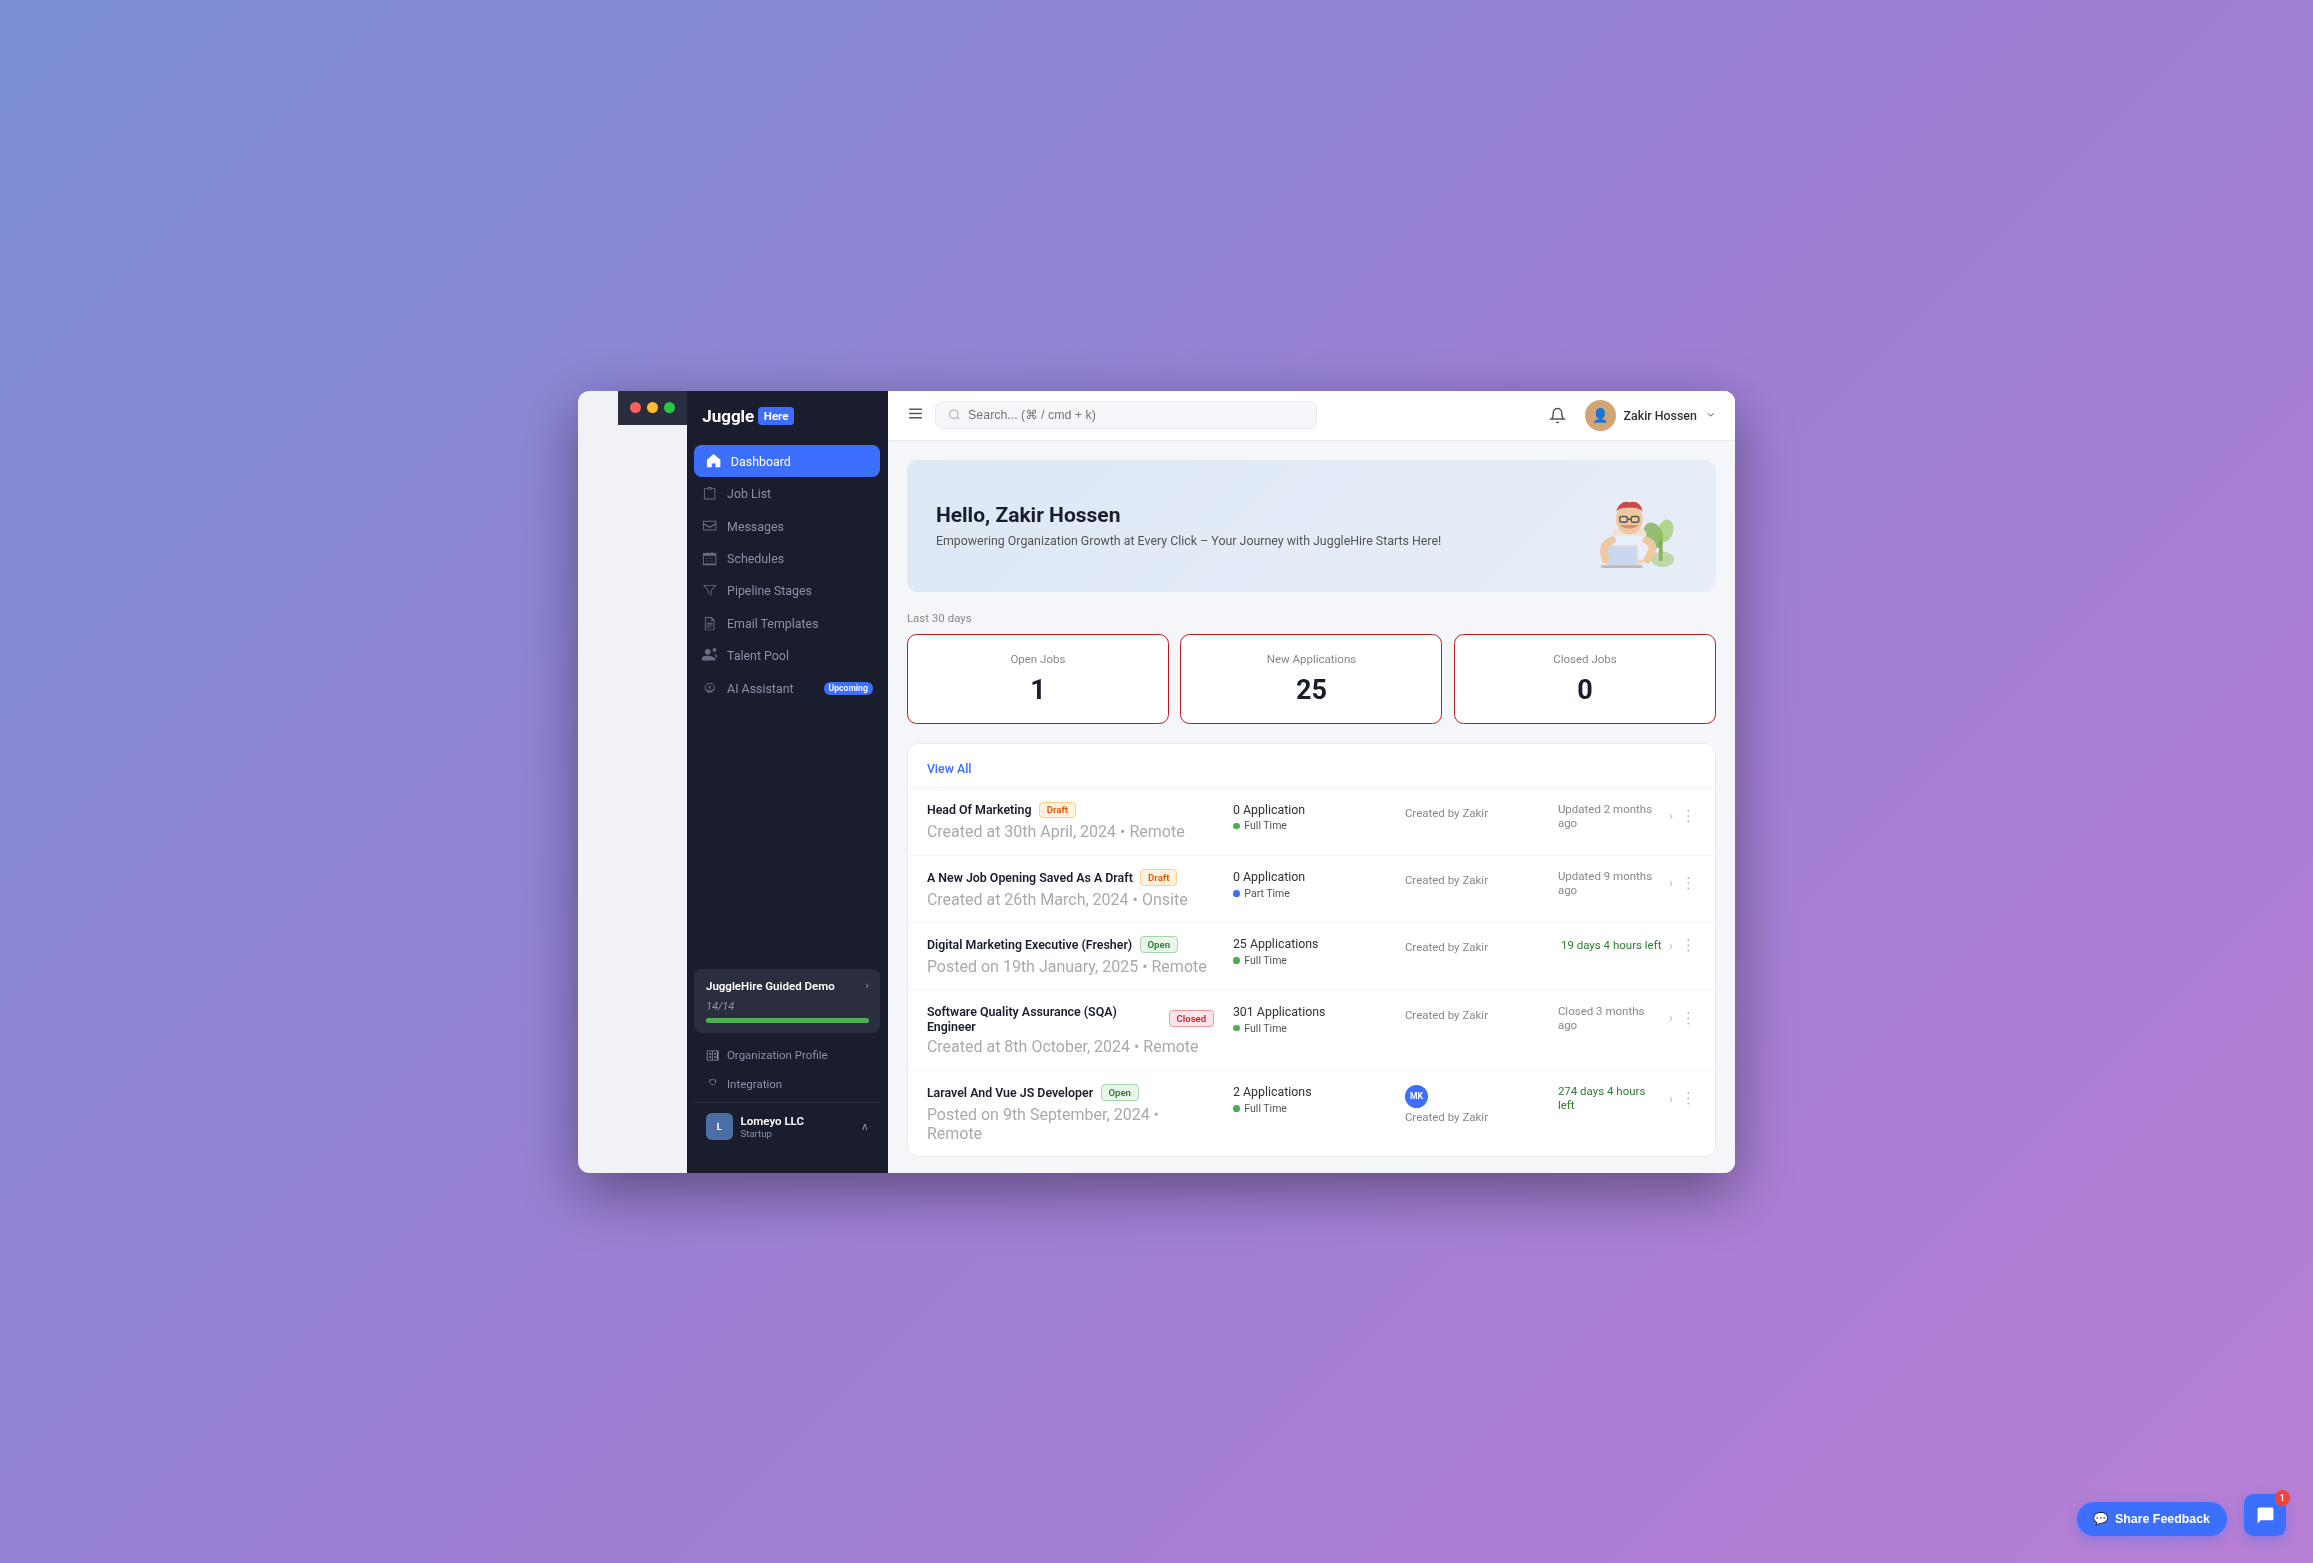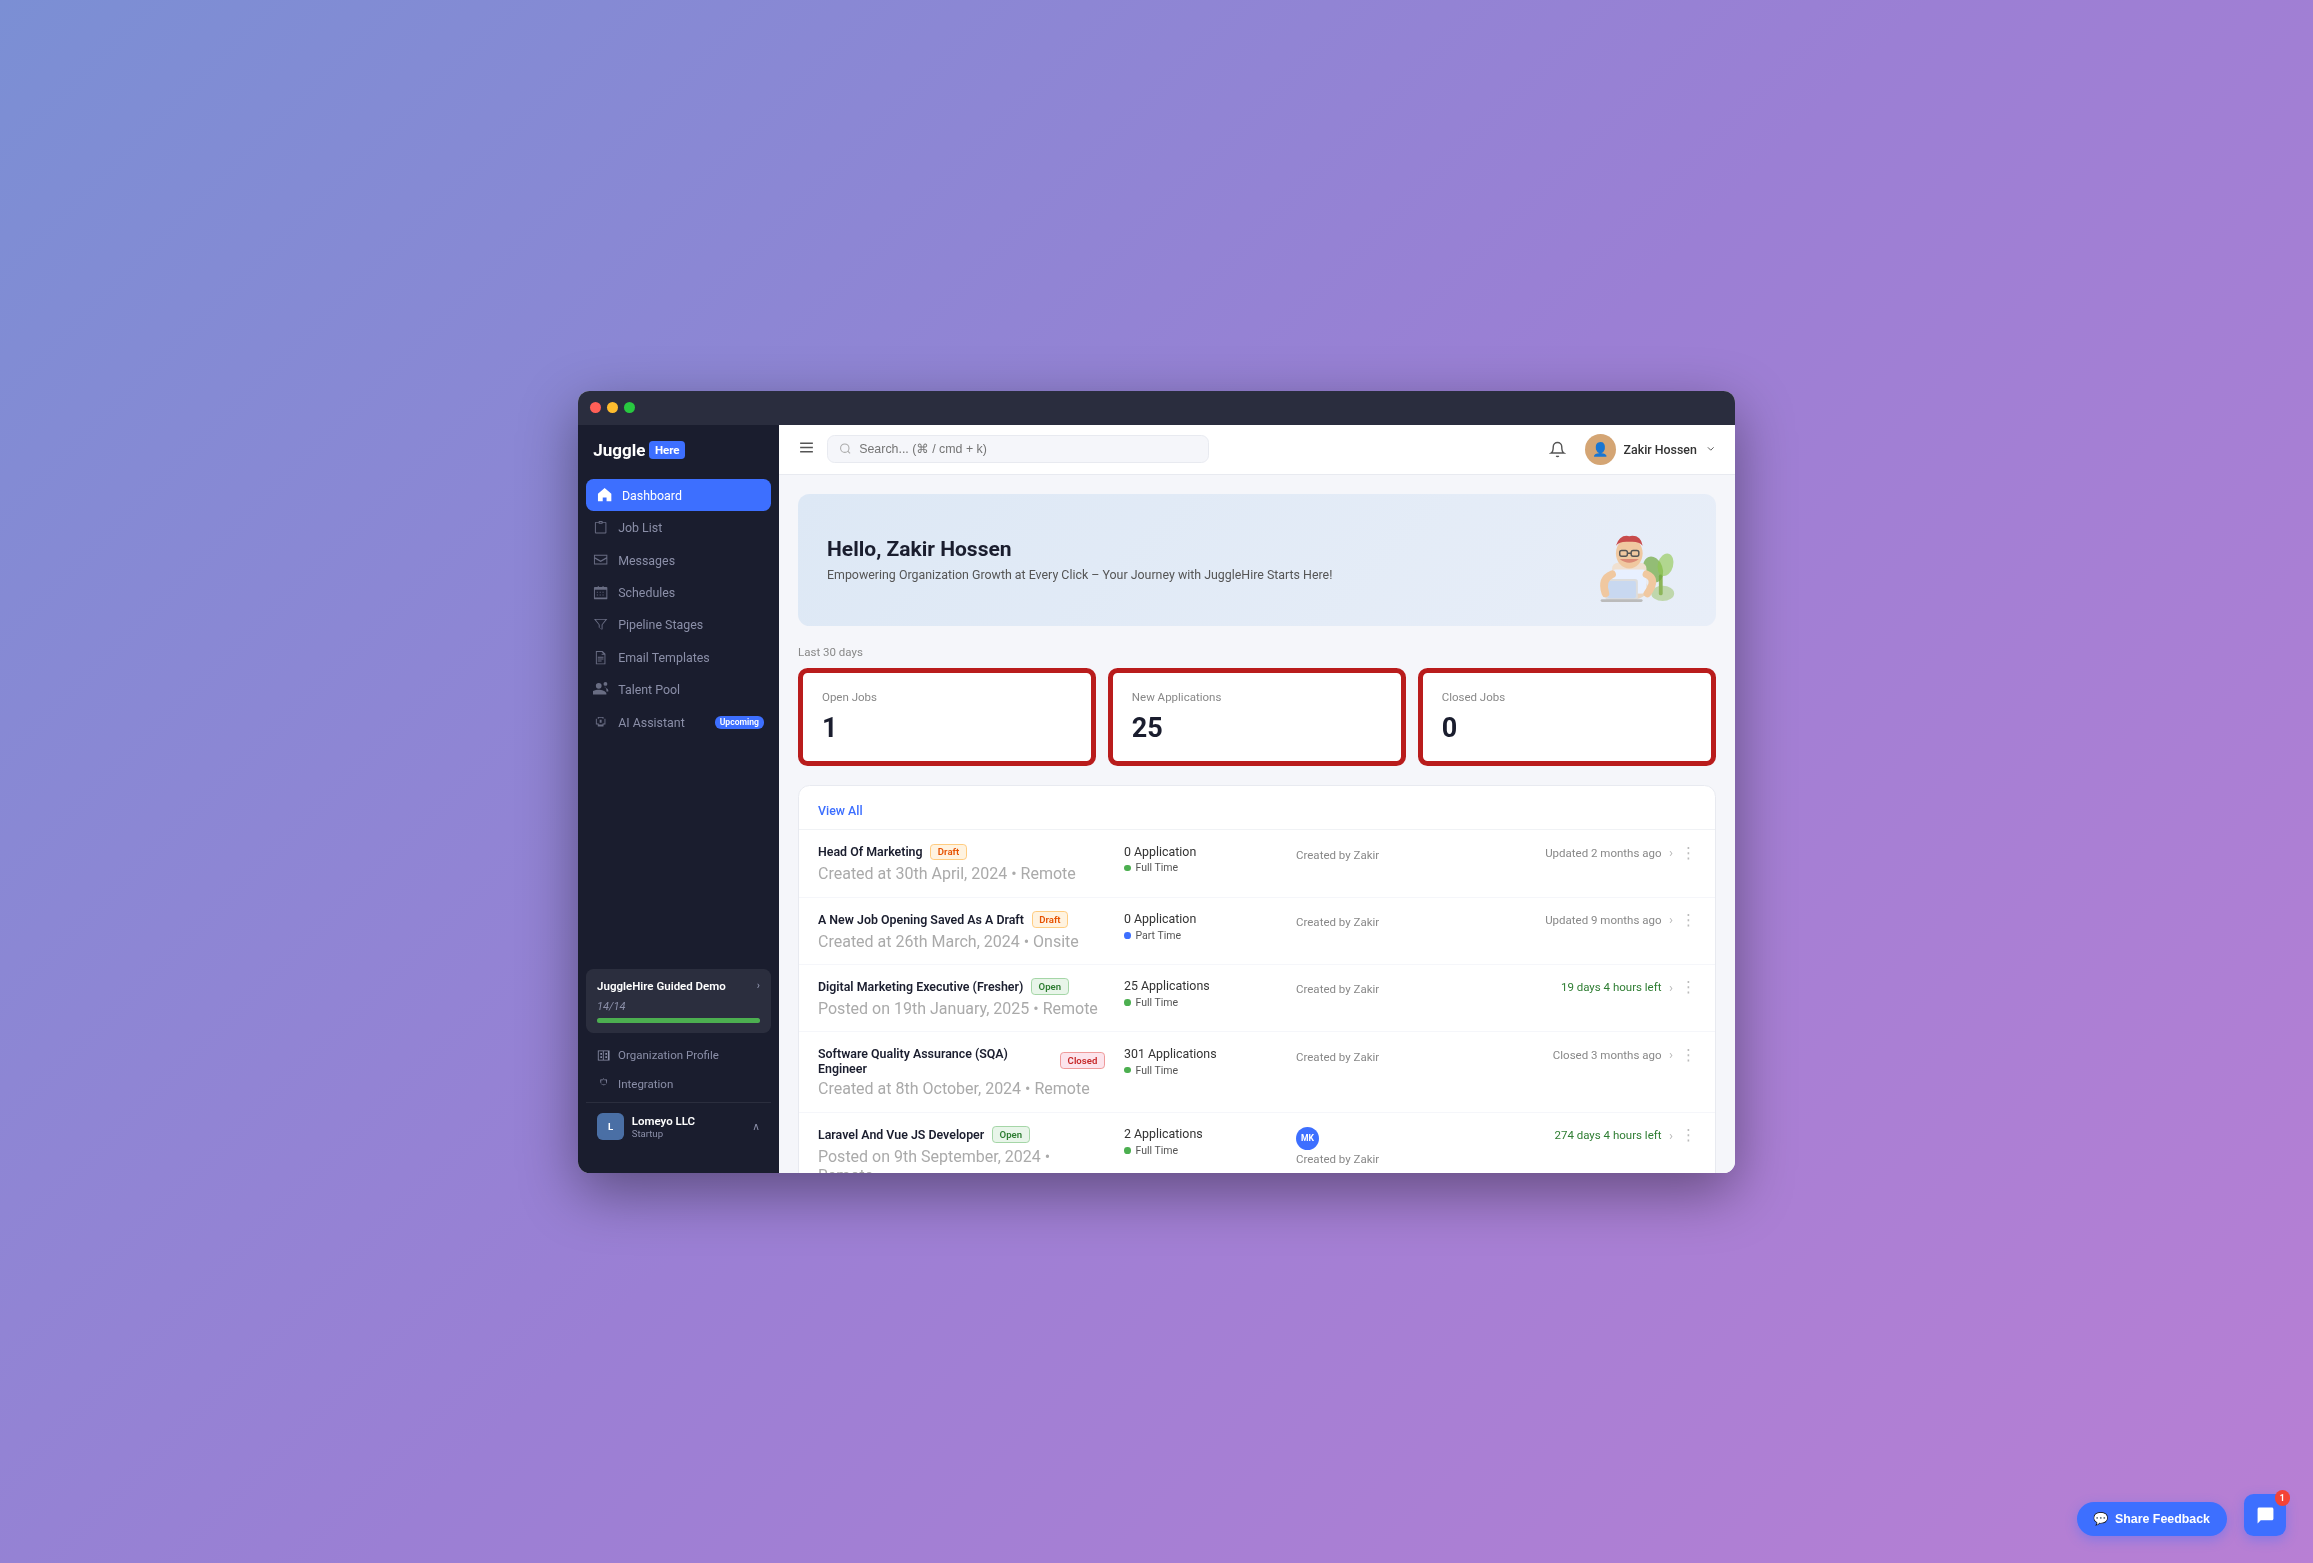--- a/index.html
+++ b/index.html
@@ -13,21 +13,22 @@
       padding: 19px;
     }
     .window {
       width: 1157px;
       height: 782px;
       background: #f0f2f5;
       border-radius: 11.5px;
       overflow: hidden;
       box-shadow: 0 19px 57px rgba(0,0,0,0.4);
       display: flex;
-      flex-direction: column;
+      flex-direction: row;
+      padding-left: 40px;
     }
     .titlebar {
       height: 34px;
       background: #2a2d3e;
       display: flex;
       align-items: center;
       padding: 0 11.5px;
       flex-shrink: 0;
     }
     .traffic-light { display: flex; gap: 5.7px; }
@@ -215,21 +216,22 @@
       flex-shrink: 0;
     }
     
     .stats-section { margin-bottom: 19px; }
     .stats-label { font-size: 11.5px; color: #888; margin-bottom: 9.6px; }
     .stats-grid { display: grid; grid-template-columns: 1fr 1fr 1fr; gap: 11.5px; }
     .stat-card {
       background: white;
       border-radius: 9.6px;
       padding: 17px 19px;
-      border: 5px solid #b91c1c;
+      border: 1px solid #b91c1c;
+      text-align: center;
     }
     .stat-card-title { font-size: 11.5px; color: #888; margin-bottom: 7.6px; }
     .stat-card-value { font-size: 27px; font-weight: 700; color: #1a1d2e; }
     
     .jobs-section { background: white; border-radius: 11.5px; border: 1px solid #e8eaf0; overflow: hidden; }
     .jobs-header {
       display: flex;
       align-items: flex-start;
       justify-content: space-between;
       padding: 17px 19px 11.5px 19px;

